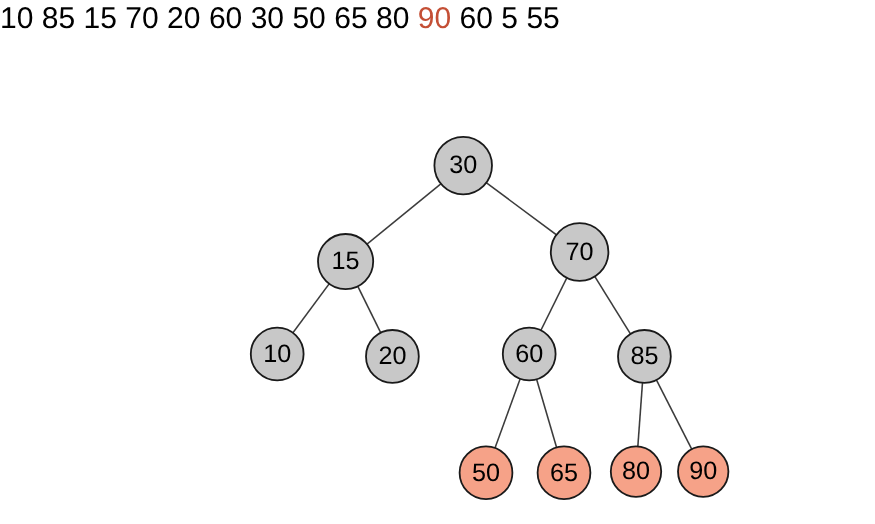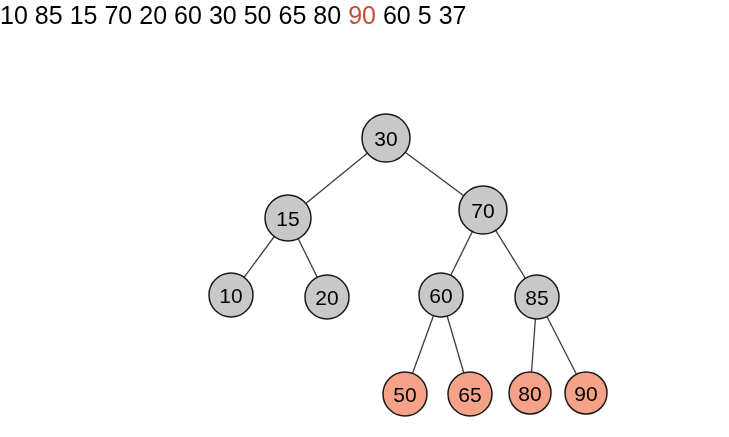--- a/index.html
+++ b/index.html
@@ -40,21 +40,21 @@
   .node-label {
     font-family: "Liberation Sans", sans-serif;
     font-size: 21px;
     fill: #000000;
   }
 </style>
 </head>
 <body>
 
 <div class="canvas">
-  <div class="sequence"><span>10</span><span>85</span><span>15</span><span>70</span><span>20</span><span>60</span><span>30</span><span>50</span><span>65</span><span>80</span><span class="hl">90</span><span>60</span><span>5</span><span>37</span></div>
+  <div class="sequence"><span>10</span><span>85</span><span>15</span><span>70</span><span>20</span><span>60</span><span>30</span><span>50</span><span>65</span><span>80</span><span class="hl">90</span><span>60</span><span>5</span><span>55</span></div>
   <svg class="tree" viewBox="0 0 729 437">
       <line x1="386" y1="138" x2="288" y2="218" stroke="#3c3c3c" stroke-width="1.3"></line>
       <line x1="386" y1="138" x2="483" y2="210" stroke="#3c3c3c" stroke-width="1.3"></line>
       <line x1="288" y1="218" x2="231" y2="295" stroke="#3c3c3c" stroke-width="1.3"></line>
       <line x1="288" y1="218" x2="327" y2="297" stroke="#3c3c3c" stroke-width="1.3"></line>
       <line x1="483" y1="210" x2="441" y2="295" stroke="#3c3c3c" stroke-width="1.3"></line>
       <line x1="483" y1="210" x2="537" y2="297" stroke="#3c3c3c" stroke-width="1.3"></line>
       <line x1="441" y1="295" x2="405" y2="394" stroke="#3c3c3c" stroke-width="1.3"></line>
       <line x1="441" y1="295" x2="470" y2="394" stroke="#3c3c3c" stroke-width="1.3"></line>
       <line x1="537" y1="297" x2="530" y2="393" stroke="#3c3c3c" stroke-width="1.3"></line>

